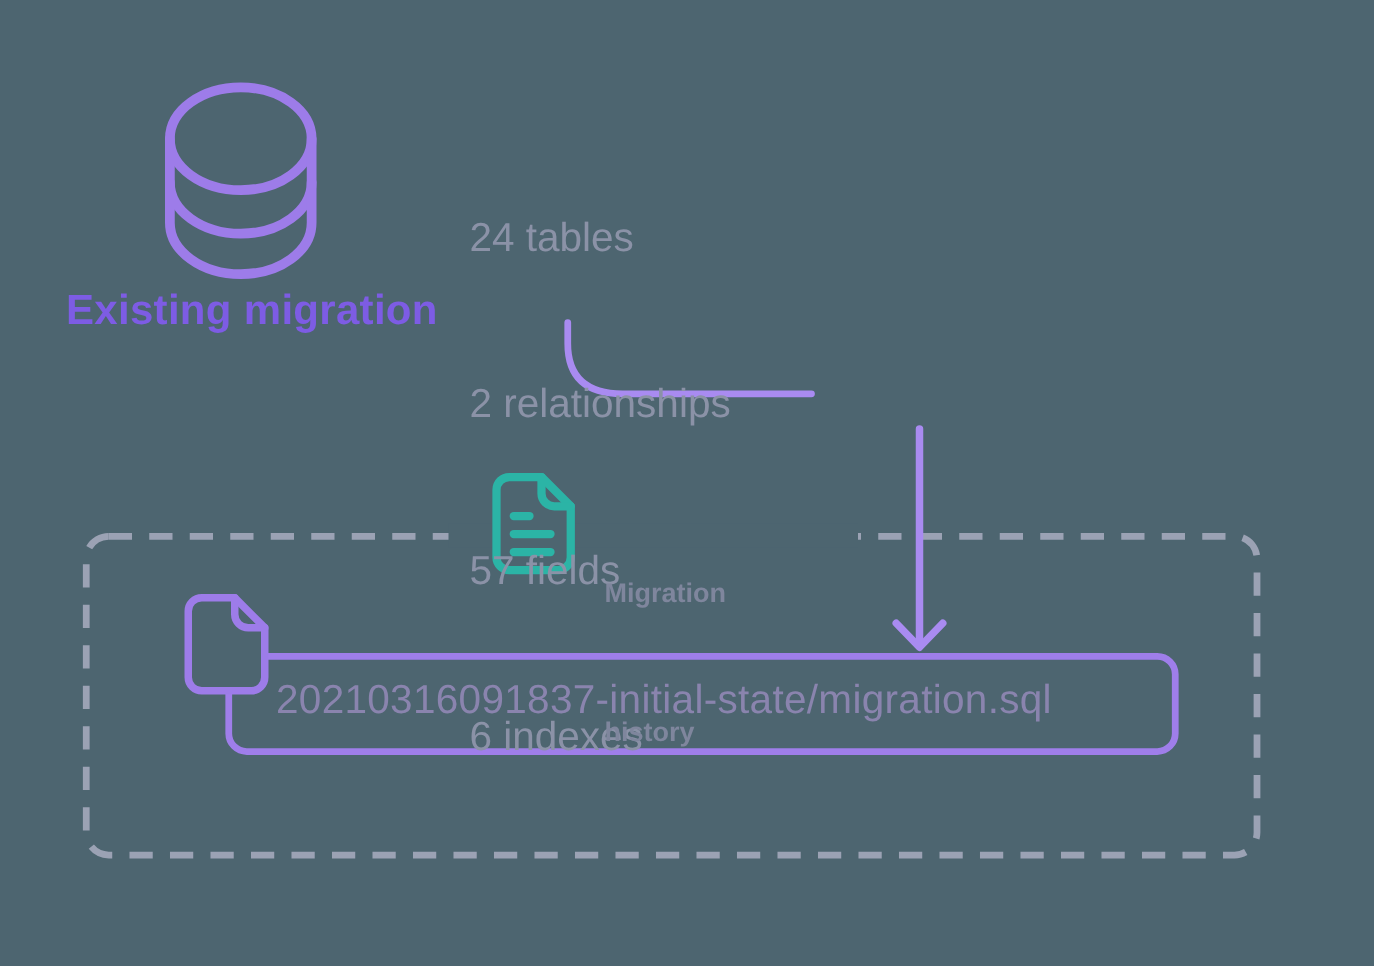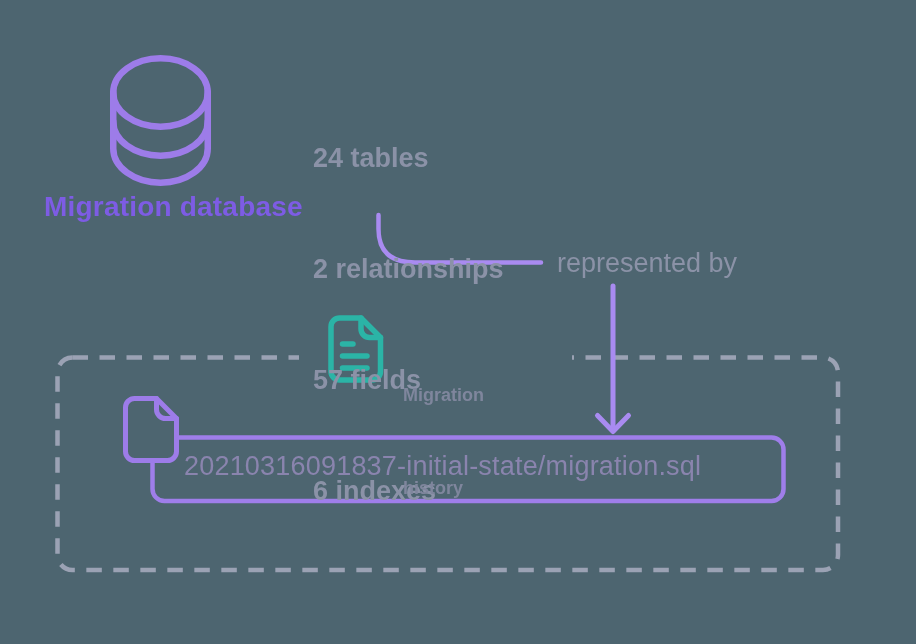--- a/index.html
+++ b/index.html
@@ -1,21 +1,21 @@
 <!DOCTYPE html>
 <html><head>
 <meta charset="utf-8">
 <style>
   html,body{margin:0;padding:0;}
   body{background:#4d6570;font-family:"Liberation Sans","DejaVu Sans",sans-serif;}
   .stage{position:relative;width:916px;height:644px;background:#4d6570;overflow:hidden;}
   .stage svg.layer{position:absolute;left:0;top:0;width:916px;height:644px;display:block;}
   .txt{position:absolute;white-space:pre;}
   .existing-label{left:44px;top:191px;font-size:28px;font-weight:700;color:#7d5ce4;letter-spacing:.2px;}
-  .stats{left:313px;top:66px;font-size:27px;font-weight:700;line-height:37px;color:#8b92a7;}
+  .stats{left:313px;top:66px;font-size:27px;font-weight:400;line-height:37px;color:#8b92a7;}
   .represented{left:557px;top:248px;font-size:27px;font-weight:400;color:#8b92a7;}
   .mig-history{left:403px;top:318px;font-size:18px;font-weight:700;line-height:31px;color:#7f869d;}
   .filename{left:184px;top:451px;font-size:27px;font-weight:400;color:#8a84ae;letter-spacing:.2px;text-align:center;}
 </style>
 </head>
 <body>
 
 <div class="stage">
 
   <svg class="layer" viewBox="0 0 916 644">
@@ -46,30 +46,29 @@
     </g>
 
     <path d="M378.5 215 V229 Q378.5 262.5 415 262.5 H541" fill="none" stroke="#a98bf1" stroke-width="4.5" stroke-linecap="round"></path>
 
     <g stroke="#a98bf1" stroke-width="5" fill="none" stroke-linecap="round" stroke-linejoin="round">
       <path d="M613 286 V430.5"></path>
       <path d="M597.5 415.5 L613 431.5 L628.5 415.5"></path>
     </g>
   </svg>
 
-  <div class="txt existing-label">Migration database</div>
+  <div class="txt existing-label">Existing migration</div>
 
   <div class="txt stats">
     <div>24 tables</div>
     <div>2 relationships</div>
     <div>57 fields</div>
     <div>6 indexes</div>
   </div>
 
-  <div class="txt represented">represented by</div>
 
   <div class="txt mig-history">
     <div>Migration</div>
     <div>history</div>
   </div>
 
   <div class="txt filename">20210316091837-initial-state/migration.sql</div>
 
 </div>
 

